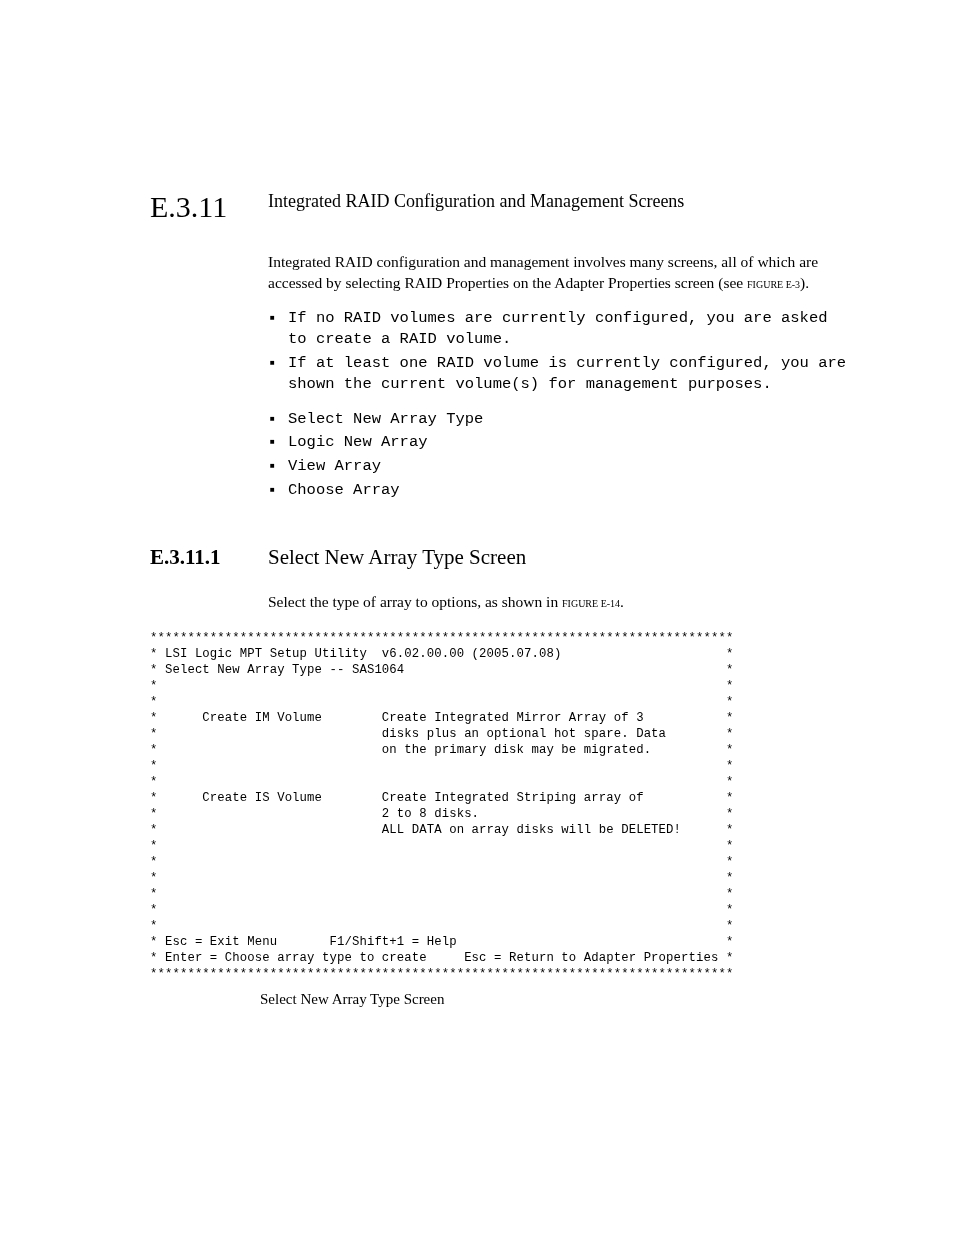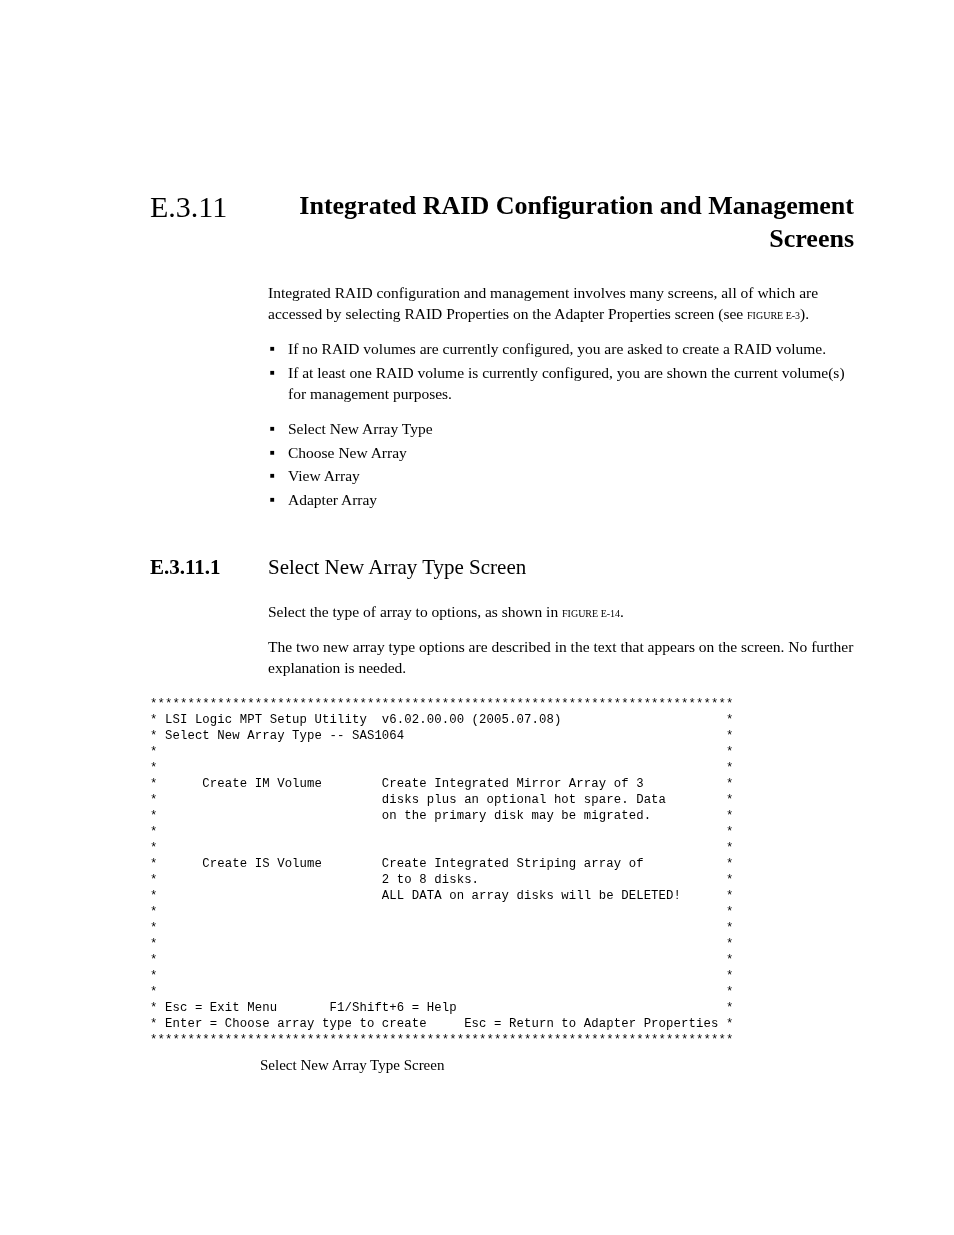--- a/index.html
+++ b/index.html
@@ -18,24 +18,23 @@
     display: flex;
     margin-bottom: 28px;
   }
   .heading-num {
     flex: 0 0 118px;
     font-size: 30px;
     font-weight: normal;
   }
   .heading-title {
     flex: 1;
-    font-size: 26px;
-    font-weight: bold;
+    font-size: 18px;
+    font-weight: normal;
     line-height: 1.25;
-    text-align: right;
   }
   .subheading {
     display: flex;
     margin-top: 44px;
     margin-bottom: 22px;
   }
   .subheading-num {
     flex: 0 0 118px;
     font-size: 21px;
     font-weight: bold;
@@ -54,20 +53,21 @@
     margin: 0 0 14px 0;
   }
   .smallcaps {
     font-variant: small-caps;
     font-size: 10px;
   }
   ul.bullets {
     list-style: none;
     padding: 0;
     margin: 0 0 14px 0;
+    font-family: Liberation Mono, monospace;
   }
   ul.bullets li {
     font-size: 15.5px;
     line-height: 1.35;
     padding-left: 20px;
     position: relative;
     margin-bottom: 3px;
   }
   ul.bullets li::before {
     content: "■";
@@ -106,36 +106,35 @@
     </p>
 
     <ul class="bullets">
       <li>If no RAID volumes are currently configured, you are asked to create a RAID volume.</li>
       <li>If at least one RAID volume is currently configured, you are shown the current volume(s) for management purposes.</li>
     </ul>
 
 
     <ul class="bullets">
       <li>Select New Array Type</li>
-      <li>Choose New Array</li>
+      <li>Logic New Array</li>
       <li>View Array</li>
-      <li>Adapter Array</li>
+      <li>Choose Array</li>
     </ul>
   </div>
 
   <div class="subheading">
     <div class="subheading-num">E.3.11.1</div>
     <div class="subheading-title">Select New Array Type Screen</div>
   </div>
 
   <div class="body-indent">
     <p class="para">
       <span>Select the type of array to options, as shown in </span><span class="smallcaps">FIGURE E-14</span><span>.</span>
     </p>
-    <p class="para">The two new array type options are described in the text that appears on the screen. No further explanation is needed.</p>
   </div>
 
   <div class="pre-block"><span>******************************************************************************</span>
 <span>* LSI Logic MPT Setup Utility  v6.02.00.00 (2005.07.08)                      *</span>
 <span>* Select New Array Type -- SAS1064                                           *</span>
 <span>*                                                                            *</span>
 <span>*                                                                            *</span>
 <span>*      Create IM Volume        Create Integrated Mirror Array of 3           *</span>
 <span>*                              disks plus an optional hot spare. Data        *</span>
 <span>*                              on the primary disk may be migrated.          *</span>
@@ -143,19 +142,19 @@
 <span>*                                                                            *</span>
 <span>*      Create IS Volume        Create Integrated Striping array of           *</span>
 <span>*                              2 to 8 disks.                                 *</span>
 <span>*                              ALL DATA on array disks will be DELETED!      *</span>
 <span>*                                                                            *</span>
 <span>*                                                                            *</span>
 <span>*                                                                            *</span>
 <span>*                                                                            *</span>
 <span>*                                                                            *</span>
 <span>*                                                                            *</span>
-<span>* Esc = Exit Menu       F1/Shift+6 = Help                                    *</span>
+<span>* Esc = Exit Menu       F1/Shift+1 = Help                                    *</span>
 <span>* Enter = Choose array type to create     Esc = Return to Adapter Properties *</span>
 <span>******************************************************************************</span></div>
 
   <div class="figcaption">Select New Array Type Screen</div>
 
 </div>
 
 </body></html>

